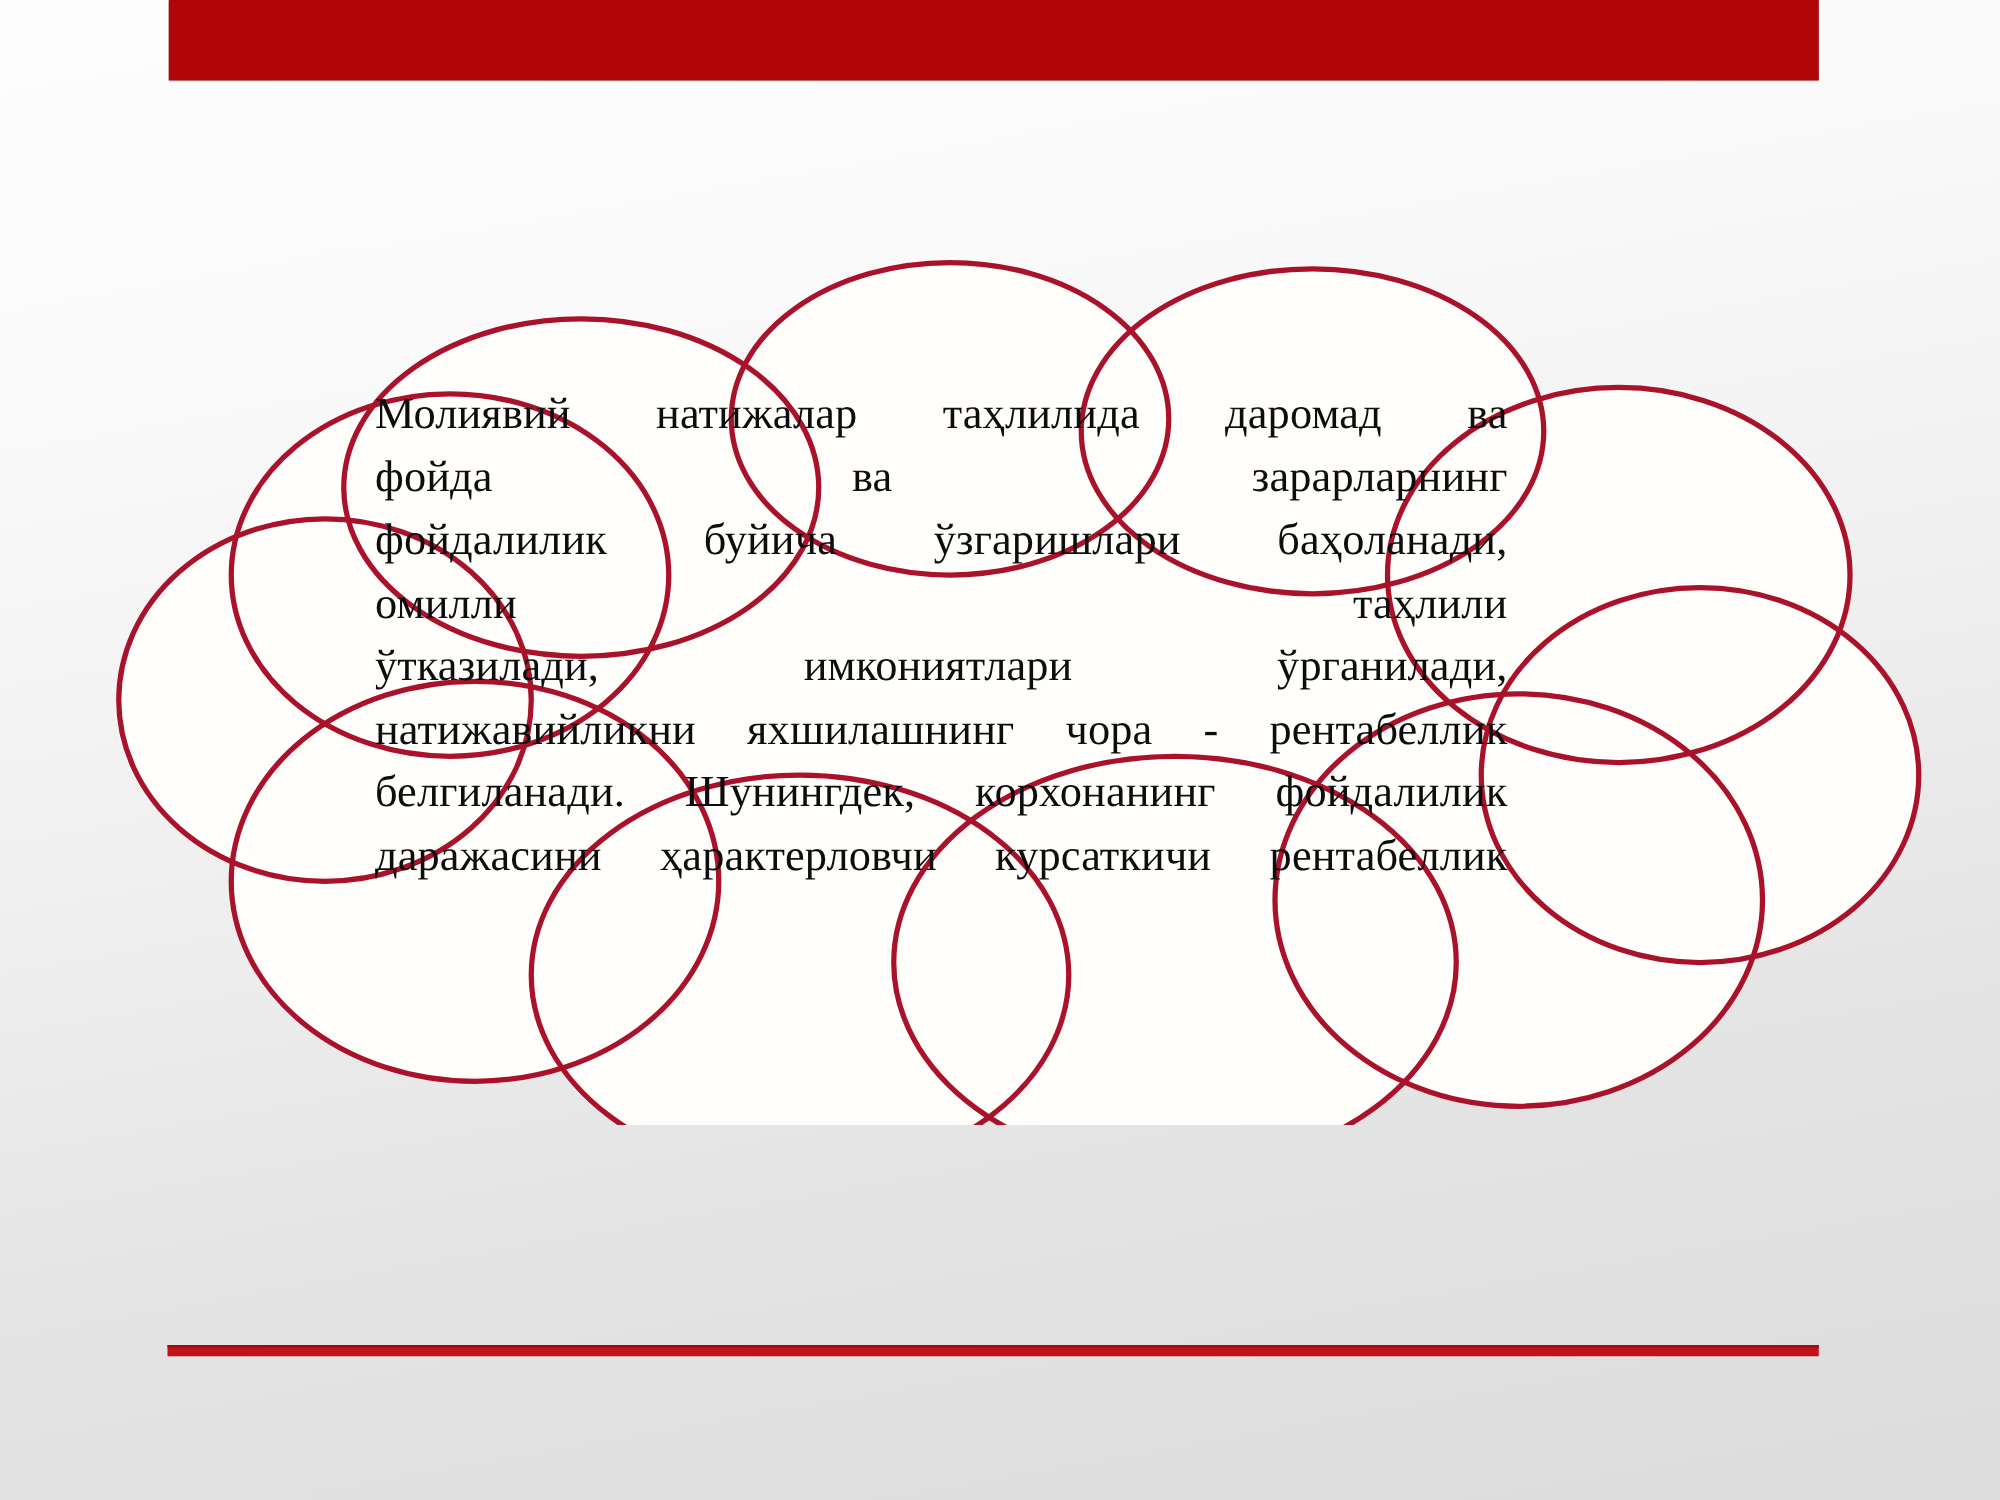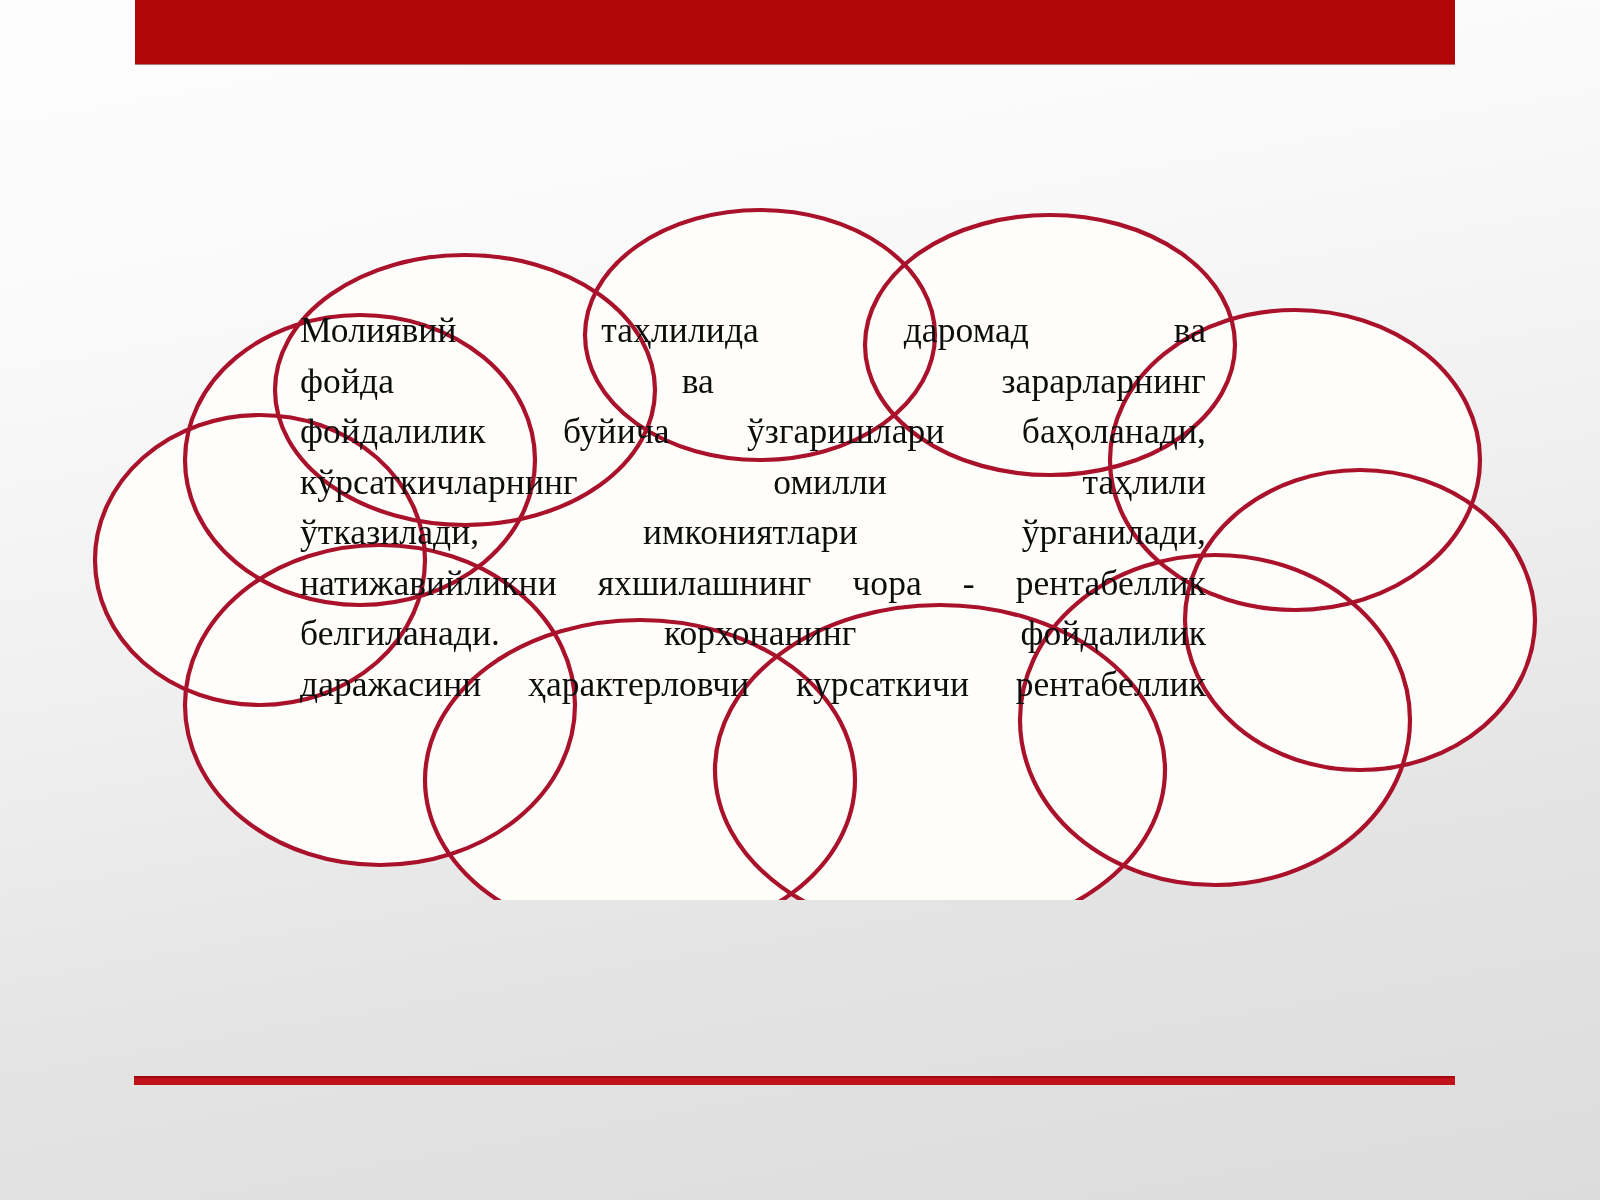--- a/index.html
+++ b/index.html
@@ -140,54 +140,55 @@
           <ellipse cx="320" cy="545" rx="181" ry="146"></ellipse>
           <ellipse cx="200" cy="400" rx="151" ry="131"></ellipse>
           <ellipse cx="300" cy="300" rx="161" ry="131"></ellipse>
         </g>
       </g>
     </svg>
 
     <div id="cloud-text">
         <div class="ln just">
           <span>Молиявий</span>
+          <span>натижалар</span>
           <span>таҳлилида</span>
           <span>даромад</span>
           <span>ва</span>
         </div>
         <div class="ln just">
           <span>фойда</span>
           <span>ва</span>
           <span>зарарларнинг</span>
         </div>
         <div class="ln just">
           <span>фойдалилик</span>
           <span>буйича</span>
           <span>ўзгаришлари</span>
           <span>баҳоланади,</span>
         </div>
         <div class="ln just">
-          <span>кўрсаткичларнинг</span>
           <span>омилли</span>
           <span>таҳлили</span>
         </div>
         <div class="ln just">
           <span>ўтказилади,</span>
           <span>имкониятлари</span>
           <span>ўрганилади,</span>
         </div>
         <div class="ln just">
           <span>натижавийликни</span>
           <span>яхшилашнинг</span>
           <span>чора</span>
           <span>-</span>
           <span>рентабеллик</span>
         </div>
         <div class="ln just">
           <span>белгиланади.</span>
+          <span>Шунингдек,</span>
           <span>корхонанинг</span>
           <span>фойдалилик</span>
         </div>
         <div class="ln just">
           <span>даражасини</span>
           <span>ҳарактерловчи</span>
           <span>курсаткичи</span>
           <span>рентабеллик</span>
         </div>
       </div>

